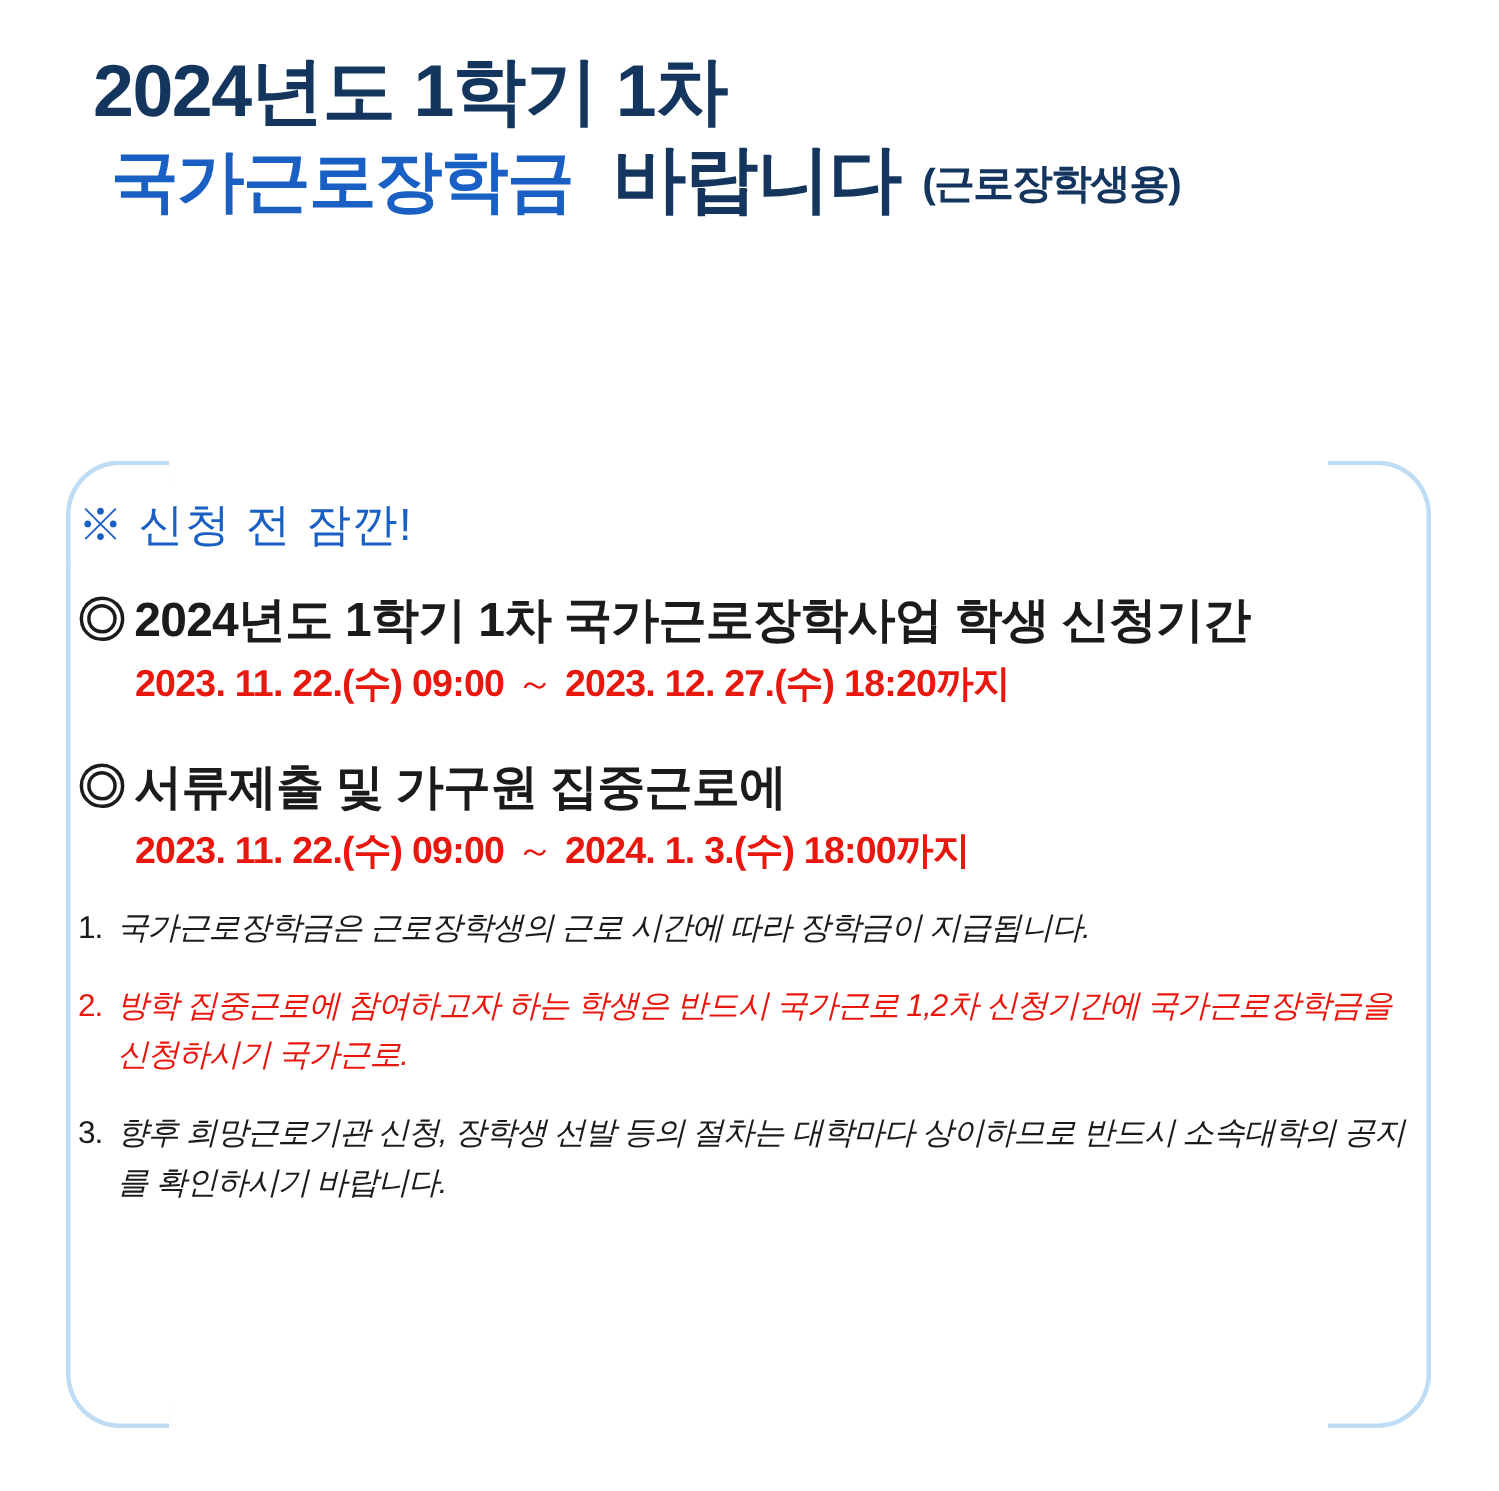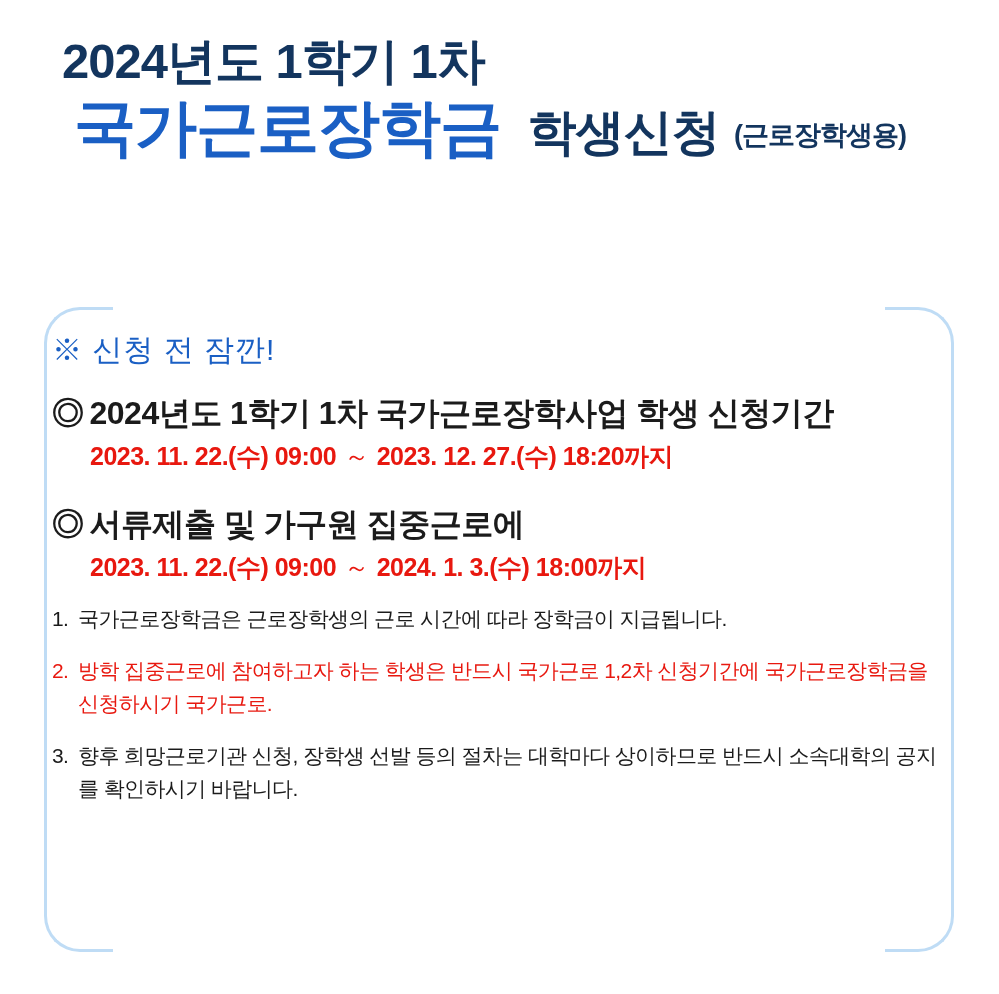--- a/index.html
+++ b/index.html
@@ -38,21 +38,21 @@
     line-height: 1.12;
     white-space: nowrap;
   }
   .title-line2 {
     margin-top: 4px;
     white-space: nowrap;
     line-height: 1.12;
     padding-left: 12px;
   }
   .title-main-blue {
-    font-size: 62px;
+    font-size: 45px;
     font-weight: bold;
     color: #1a5fc4;
     letter-spacing: -1px;
     text-align: center;
   }
   .title-main-dark {
     font-size: 49px;
     font-weight: bold;
     color: #13355e;
     letter-spacing: -1px;
@@ -179,20 +179,21 @@
     color: #1b1b1b;
     flex: 0 0 auto;
     width: 26px;
     line-height: 1.5;
   }
   .item-text {
     font-size: 21px;
     color: #1b1b1b;
     line-height: 1.55;
     flex: 1 1 auto;
+    font-style: italic;
   }
   .item.red .item-num,
   .item.red .item-text {
     color: #e8180f;
   }
 
   .contact {
     margin-top: 34px;
     font-size: 22px;
     font-weight: bold;
@@ -205,21 +206,21 @@
 </style>
 </head>
 <body>
 
 <div class="page">
 
   <div class="title-block">
     <div class="title-line1">2024년도 1학기 1차</div>
     <div class="title-line2">
       <span class="title-main-blue">국가근로장학금</span>
-      <span class="title-main-dark">학생신청</span>
+      <span class="title-main-dark">바랍니다</span>
       <span class="title-suffix">(근로장학생용)</span>
     </div>
   </div>
 
   <div class="frame">
     <div class="corner tl"></div>
     <div class="corner tr"></div>
     <div class="corner bl"></div>
     <div class="corner br"></div>
     <div class="edge-left"></div>

